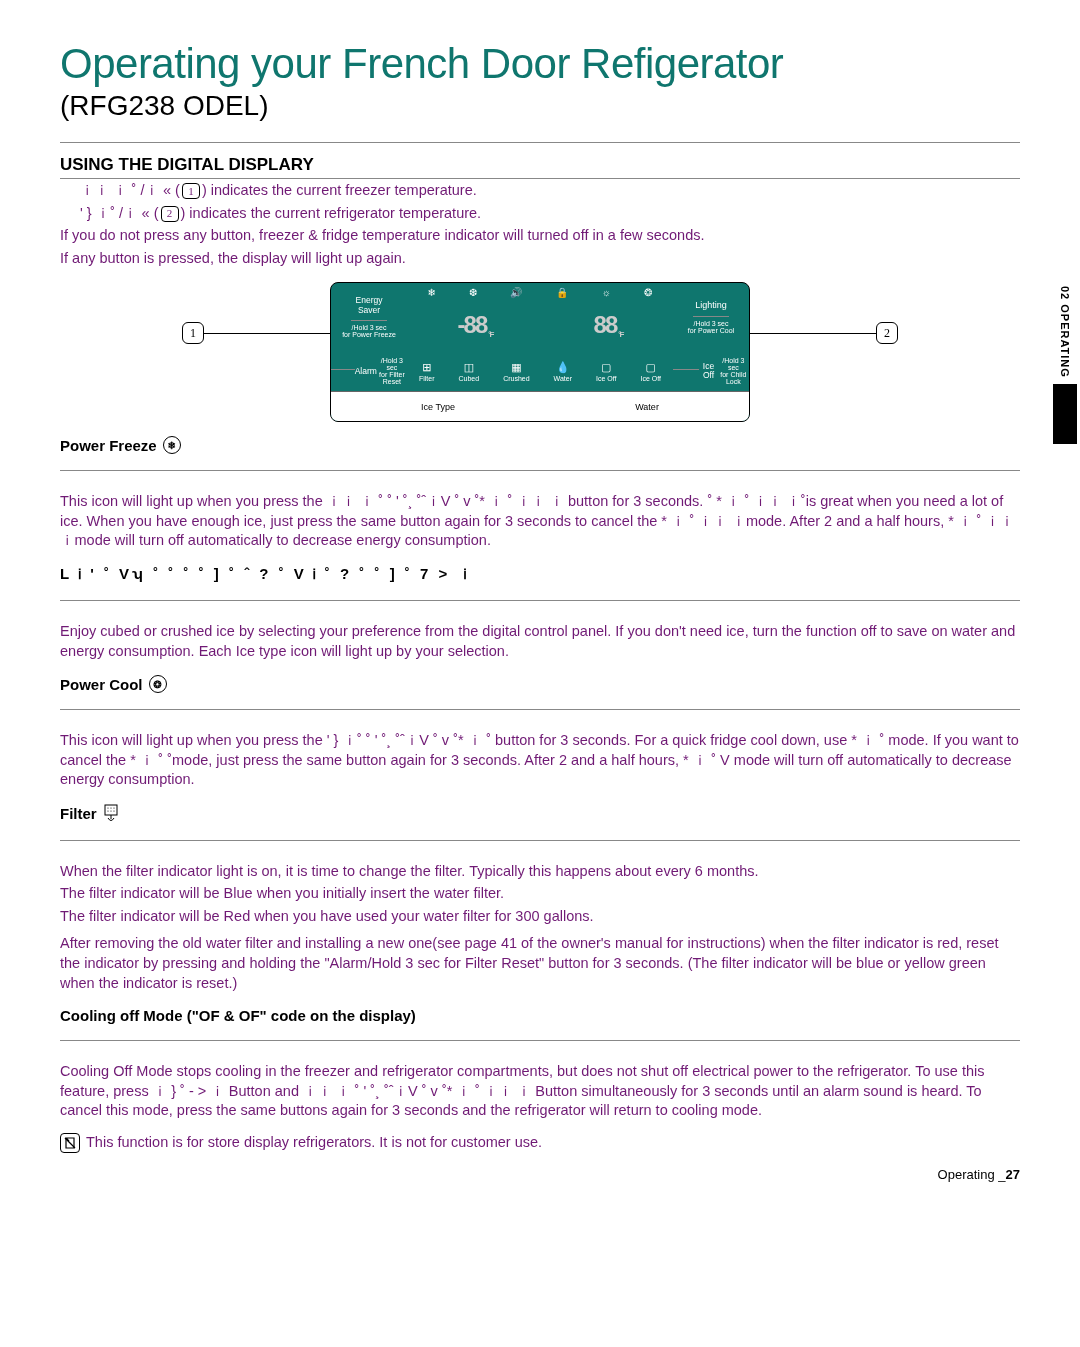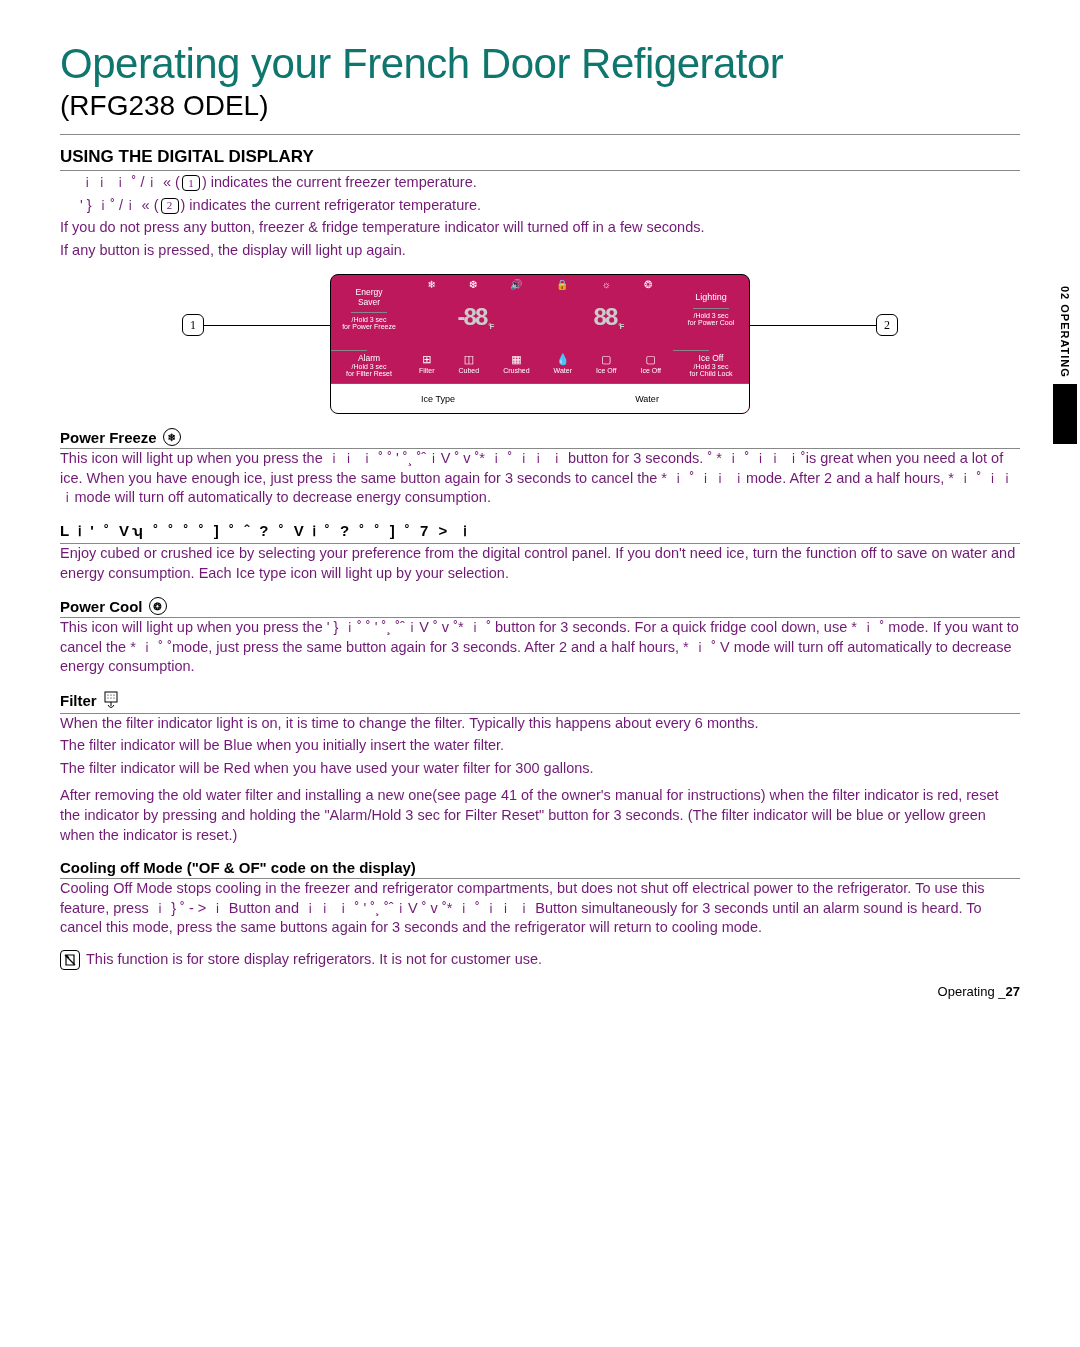--- a/index.html
+++ b/index.html
@@ -17,21 +17,21 @@
       letter-spacing: -0.5px;
       white-space: nowrap;
       overflow: hidden;
     }
     .sub-title {
       font-size: 28px;
       font-weight: normal;
       color: #000;
       margin-top: 2px;
       border-bottom: 1px solid #888;
-      padding-bottom: 12px;
+      padding-bottom: 20px;
       margin-bottom: 10px;
     }
     .section-heading {
       font-size: 17px;
       font-weight: bold;
       color: #000;
       border-bottom: 1px solid #888;
       padding-bottom: 3px;
       margin-top: 12px;
       margin-bottom: 2px;
@@ -65,21 +65,21 @@
       background: #000;
     }
     .panel-wrap {
       position: relative;
       width: 420px;
       margin: 14px auto 10px;
     }
     .control-panel {
       border: 1.5px solid #000;
       border-radius: 8px;
-      background: #be185d;
+      background: #0f766e;
       color: #fff;
       position: relative;
       overflow: hidden;
     }
     .panel-top {
       display: flex;
       align-items: stretch;
       height: 68px;
     }
     .panel-col-left, .panel-col-right {
@@ -134,22 +134,23 @@
     .panel-mid {
       display: flex;
       align-items: stretch;
       height: 40px;
     }
     .panel-mid-left, .panel-mid-right {
       width: 76px;
       font-size: 7px;
       text-align: center;
       display: flex;
-      flex-direction: column;
-      justify-content: center;
+      flex-direction: row;
+      justify-content: center;
+      align-items: center;
     }
     .panel-mid-left .big, .panel-mid-right .big { font-size: 8.5px; line-height: 1.1; }
     .panel-mid-center {
       flex: 1;
       display: flex;
       justify-content: space-around;
       align-items: center;
       font-size: 7px;
       text-align: center;
     }
@@ -185,23 +186,23 @@
       height: 1px;
       background: #000;
       top: 51px;
     }
     .marker-line-1 { left: -126px; width: 126px; }
     .marker-line-2 { right: -126px; width: 126px; }
     .subsection {
       font-size: 15px;
       font-weight: bold;
       border-bottom: 1px solid #888;
-      padding-bottom: 2px;
+      padding-bottom: 16px;
       margin-top: 14px;
-      margin-bottom: 0;
+      margin-bottom: 21px;
       display: flex;
       align-items: center;
       gap: 6px;
     }
     .subsection .icon-box {
       display: inline-flex;
       align-items: center;
       justify-content: center;
       font-size: 14px;
     }

